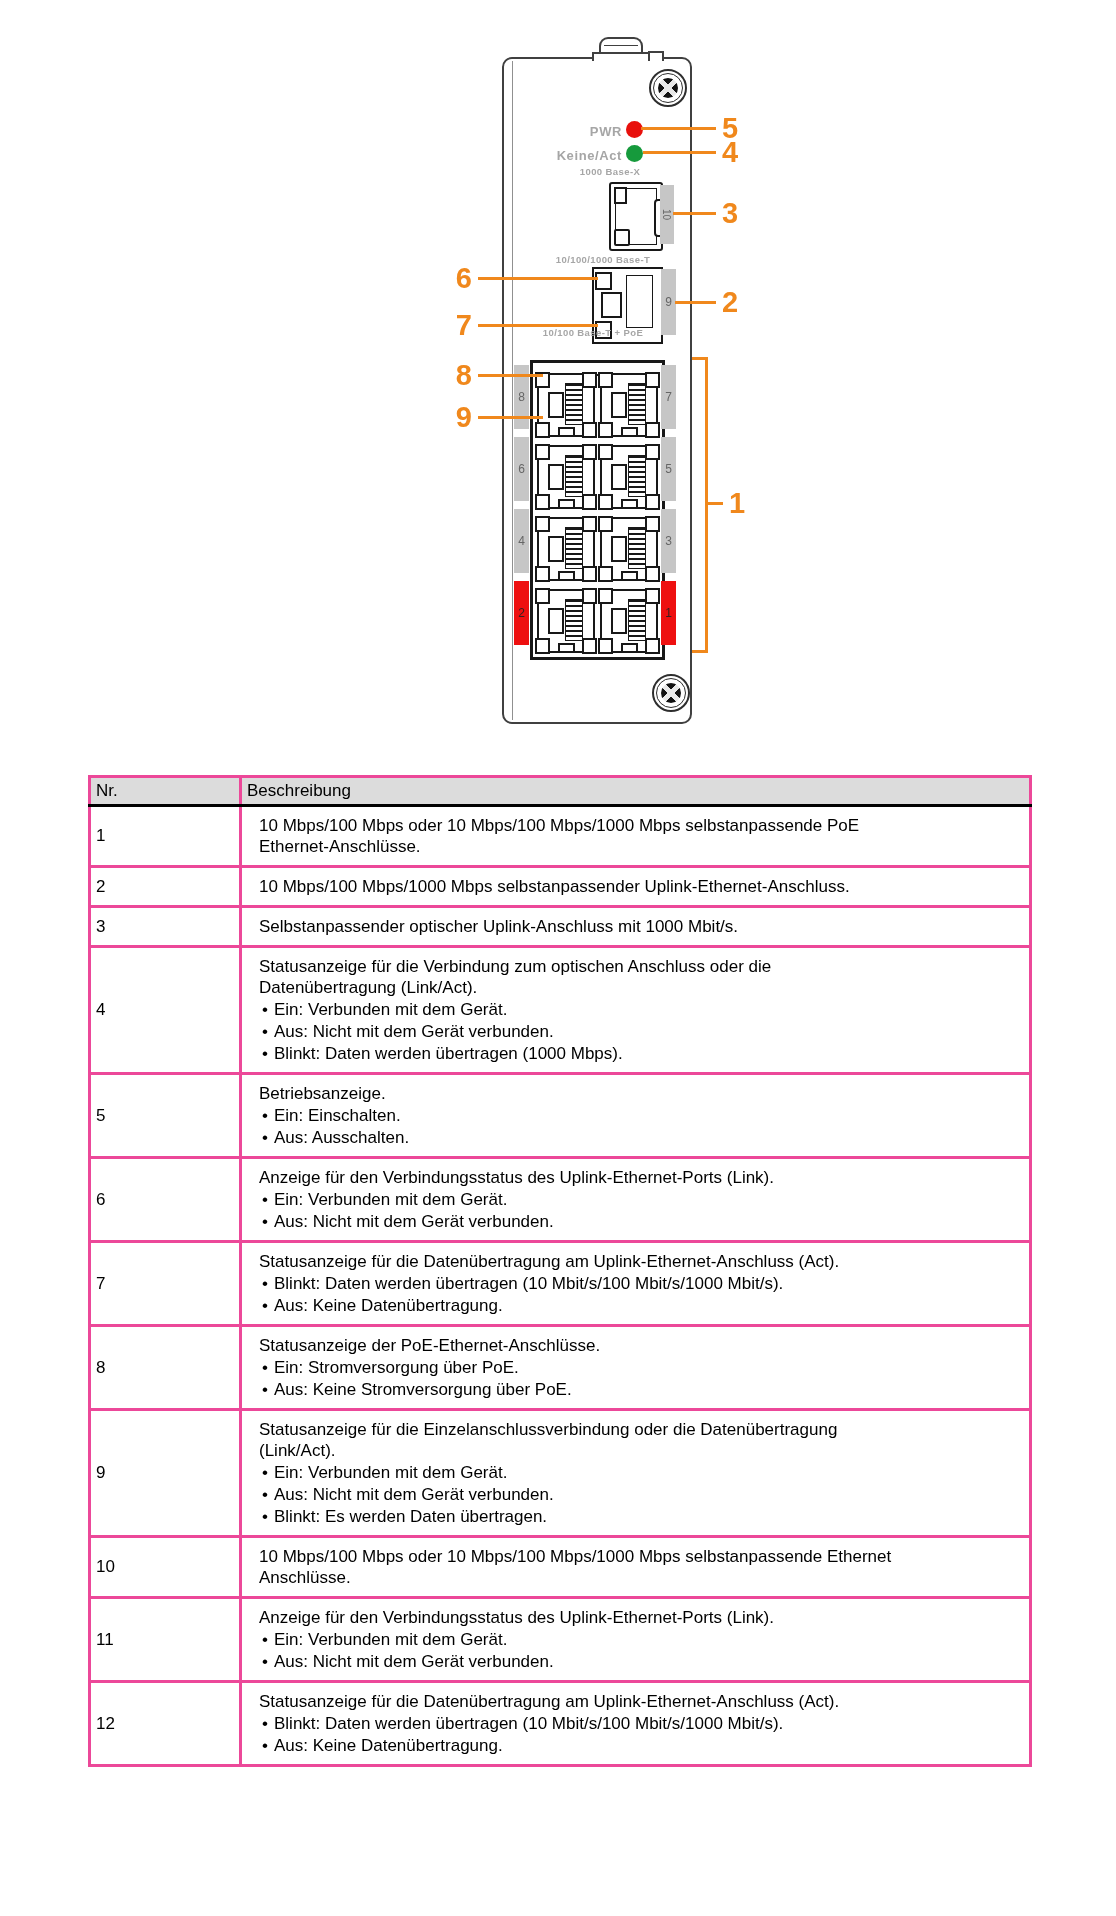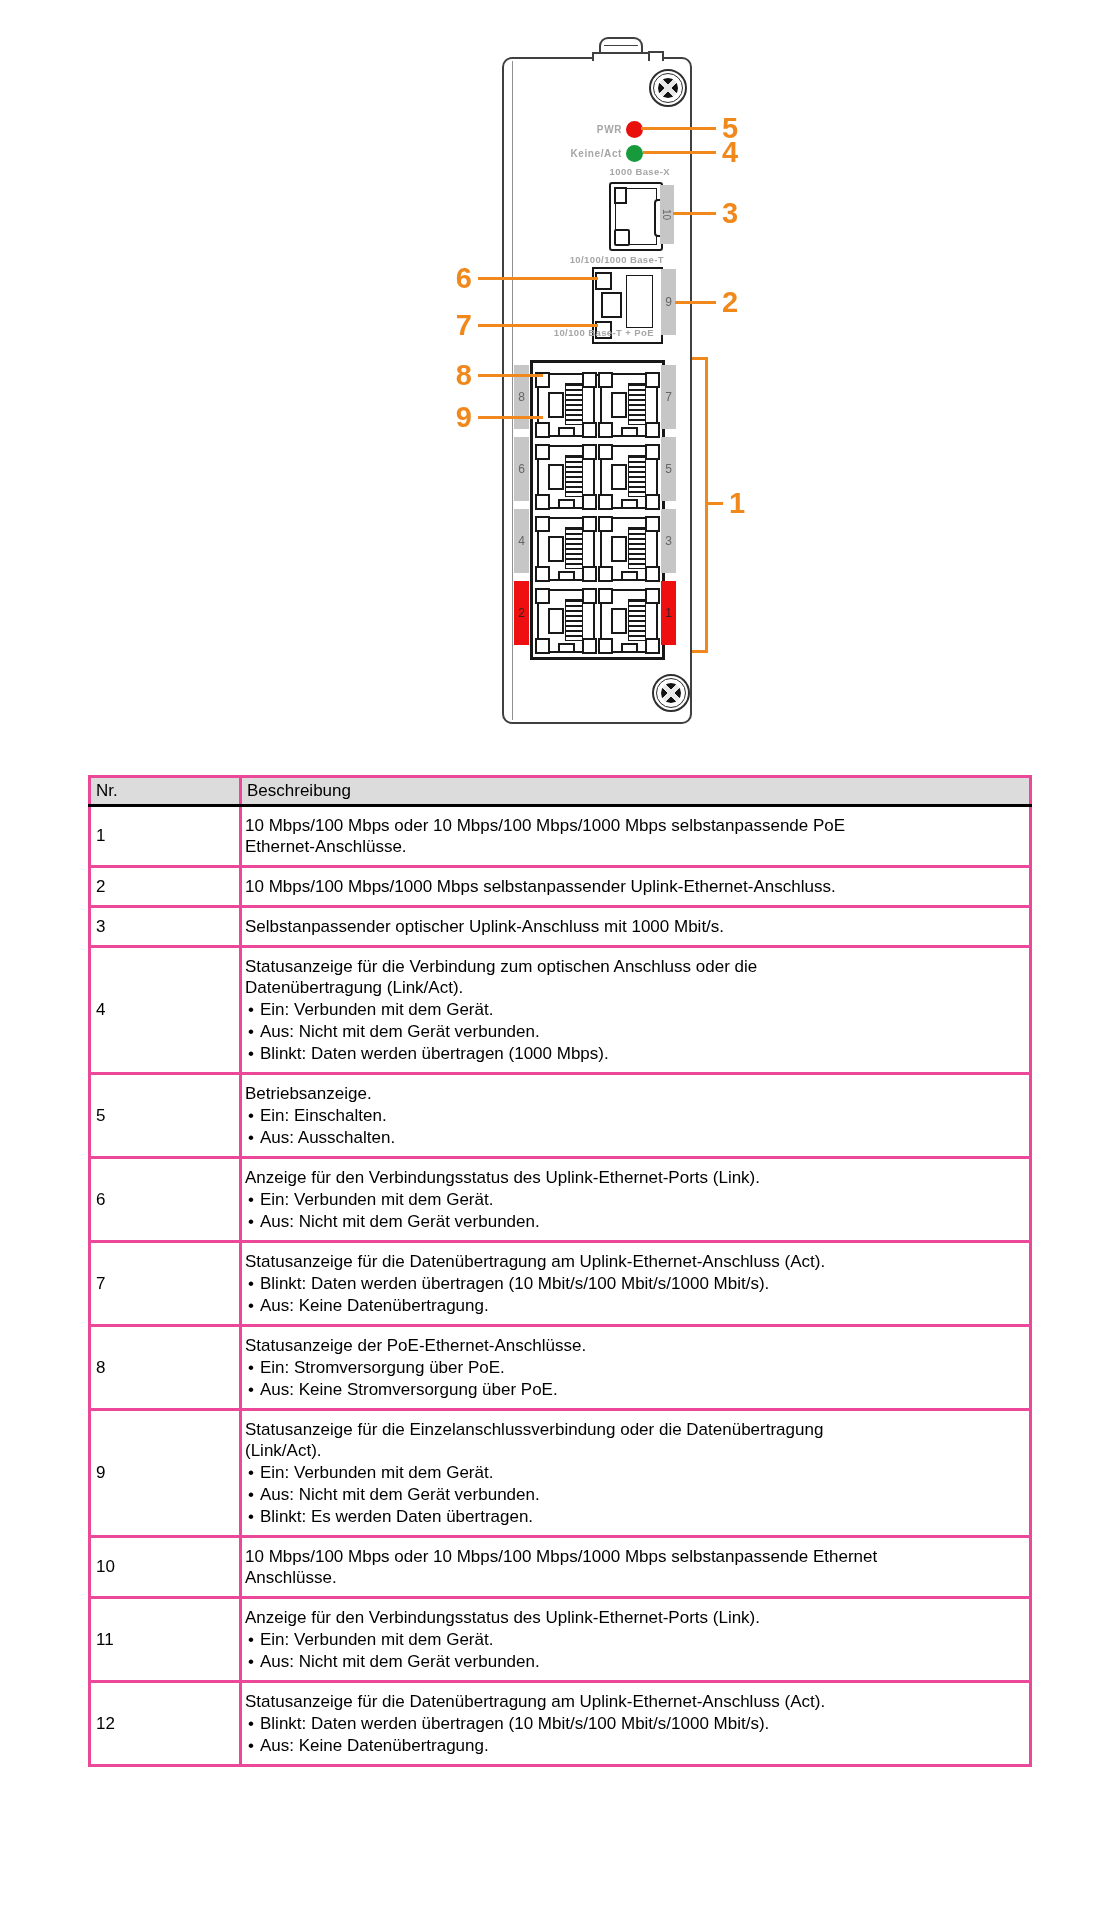--- a/index.html
+++ b/index.html
@@ -25,22 +25,22 @@
   .screw::before{content:"";position:absolute;inset:2px;border:1.5px solid #2e2e2e;border-radius:50%;}
   .screw-in{position:absolute;inset:7px;border-radius:50%;
     background:
       linear-gradient(45deg, transparent 42%, #e8e8e8 42% 58%, transparent 58%),
       linear-gradient(-45deg, transparent 42%, #e8e8e8 42% 58%, transparent 58%),
       #121212;}
   .screw-top{left:145px;top:10px;}
   .screw-bottom{left:148px;top:615px;}
   
   .led-dot{position:absolute;width:17px;height:17px;border-radius:50%;}
-  .led-label{position:absolute;right:68px;font-size:10px;font-weight:bold;color:#a6a6a6;letter-spacing:.6px;}
-  .section-label{position:absolute;font-size:9.5px;font-weight:bold;color:#a6a6a6;text-align:right;letter-spacing:.4px;}
+  .led-label{position:absolute;right:68px;font-size:13px;font-weight:bold;color:#a6a6a6;letter-spacing:.6px;}
+  .section-label{position:absolute;font-size:9.5px;font-weight:bold;color:#a6a6a6;text-align:center;letter-spacing:.4px;}
   
   .sfp-port{position:absolute;left:105px;top:123px;width:50px;height:65px;border:2.5px solid #181818;border-radius:3px;background:#fff;}
   .sfp-inner{position:absolute;inset:4px;border:1.5px solid #181818;}
   .sfp-notch{position:absolute;left:3px;top:3px;width:9px;height:13px;border:2px solid #181818;background:#fff;}
   .sfp-chip{position:absolute;left:3px;bottom:3px;width:12px;height:13px;border:2px solid #181818;border-radius:2px;background:#fff;}
   .sfp-latch{position:absolute;right:-5px;top:15px;width:8px;height:34px;border:2px solid #181818;border-radius:4px;background:#fff;}
   
   .tab{position:absolute;width:15px;background:#c6c6c6;color:#666;font-size:12px;
        display:flex;align-items:center;justify-content:center;}
   .tab.red{background:#ee1010;color:#3a2020;}
@@ -77,21 +77,21 @@
     position:absolute;left:88px;top:775px;width:944px;
     border-collapse:collapse;table-layout:fixed;
     font-size:17px;color:#000;
   }
   .desc-table th,.desc-table td{border:3px solid #ec4899;}
   .desc-table th{background:#dcdcdc;font-weight:400;text-align:left;padding:2px 5px;height:22px;}
   .desc-table th.col-nr,.desc-table td.col-nr{width:138px;border-right-width:1px;}
   .desc-table thead th{border-bottom:3px solid #000;}
   .desc-table td{vertical-align:middle;}
   .desc-table td.col-nr{padding:4px 5px;}
-  .desc-table td.col-desc{padding:8px 3px;}
+  .desc-table td.col-desc{padding:8px 17px;}
   .line{line-height:21px;}
   .line.bullet{margin-top:1px;padding-left:15px;position:relative;}
   .line.bullet::before{content:"\2022";position:absolute;left:3px;}
 </style>
 </head>
 <body>
 
 <div class="figure" id="figure">
   <div class="device" id="device">
     <div class="stud-dome"></div>

